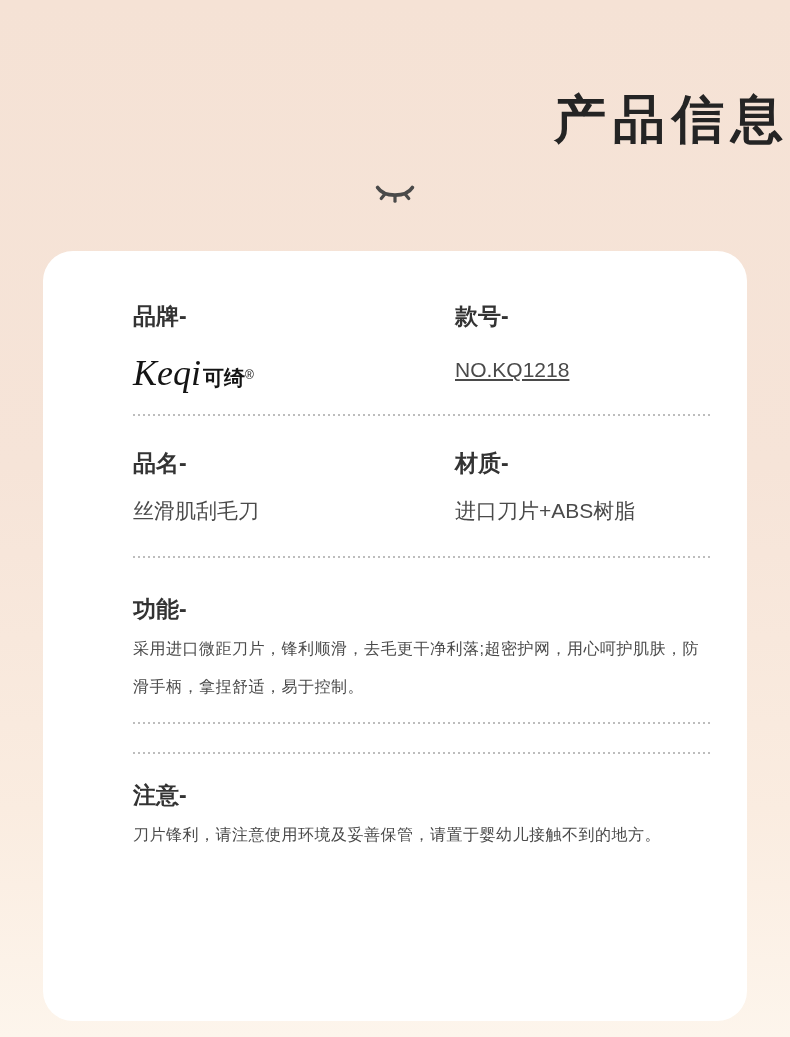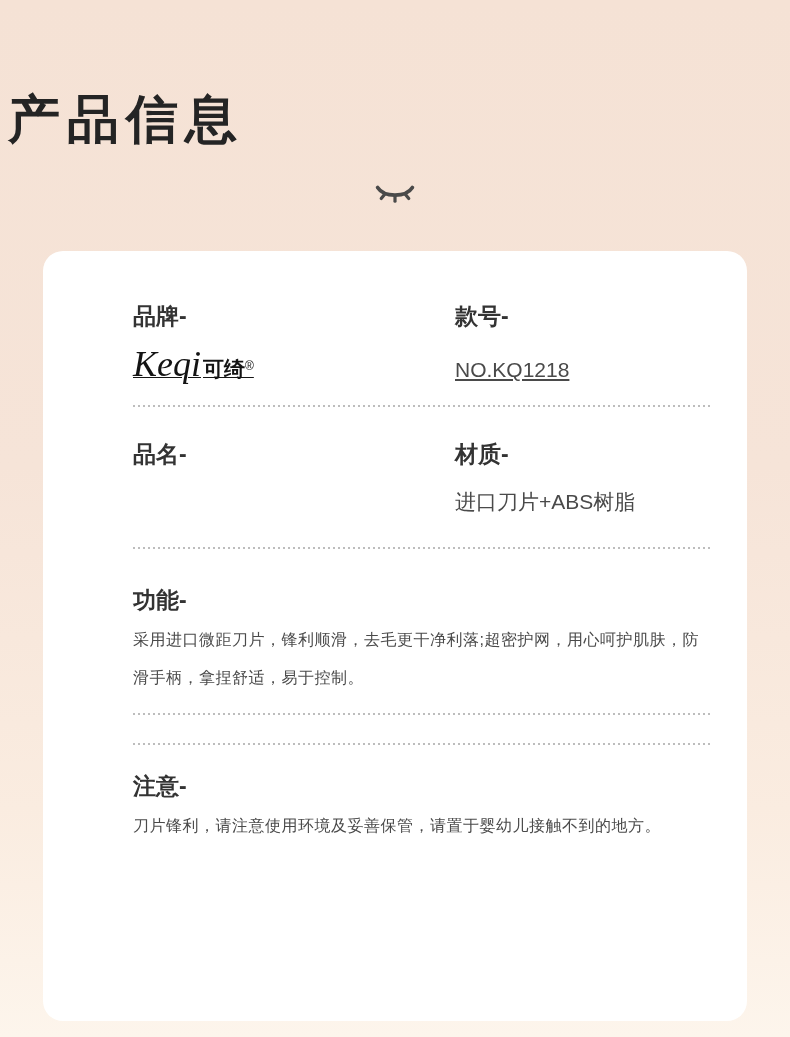--- a/index.html
+++ b/index.html
@@ -5,65 +5,63 @@
   html, body { margin: 0; padding: 0; }
   body {
     width: 790px;
     height: 1037px;
     font-family: "Liberation Sans", "DejaVu Sans", sans-serif;
     background: linear-gradient(to bottom, #f5e2d5 0%, #f6e4d8 45%, #faece0 78%, #fdf5ec 100%);
     overflow: hidden;
   }
   .page-title {
     margin-top: 92px;
-    text-align: left;
+    text-align: right;
     font-size: 52px;
     line-height: 1.05;
     font-weight: 700;
     letter-spacing: 7px;
     color: #242424;
-    margin-left: 8px;
   }
   .deco {
     margin-top: 26px;
     text-align: center;
     height: 26px;
   }
   .card {
     box-sizing: border-box;
     width: 704px;
     height: 770px;
     margin: 44px auto 0 auto;
     background: #ffffff;
-    border-radius: 20px;
+    border-radius: 30px;
     padding: 50px 34px 40px 90px;
   }
   .two-col {
     display: grid;
     grid-template-columns: 322px 1fr;
     align-items: start;
   }
   .label {
     font-size: 23px;
     line-height: 30px;
     font-weight: 700;
     color: #333333;
   }
   .value {
     font-size: 21px;
     line-height: 30px;
     color: #4a4a4a;
     margin-top: 18px;
   }
   .logo {
-    margin-top: 12px;
+    margin-top: 21px;
     height: 42px;
     color: #141414;
     white-space: nowrap;
-    text-decoration: underline;
   }
   .logo .latin {
     font-family: "Liberation Serif", "DejaVu Serif", serif;
     font-size: 36px;
     font-style: italic;
     font-weight: 500;
     letter-spacing: 0px;
   }
   .logo .cjk {
     font-size: 21px;
@@ -122,20 +120,21 @@
         <div class="label">款号-</div>
         <div class="value" style="margin-top:24px;text-decoration:underline;">NO.KQ1218</div>
       </div>
     </div>
 
     <div class="dotted div1"></div>
 
     <div class="two-col">
       <div>
         <div class="label">品名-</div>
+        <div class="value">丝滑肌刮毛刀</div>
       </div>
       <div>
         <div class="label">材质-</div>
         <div class="value">进口刀片+ABS树脂</div>
       </div>
     </div>
 
     <div class="dotted div2"></div>
 
     <div>

